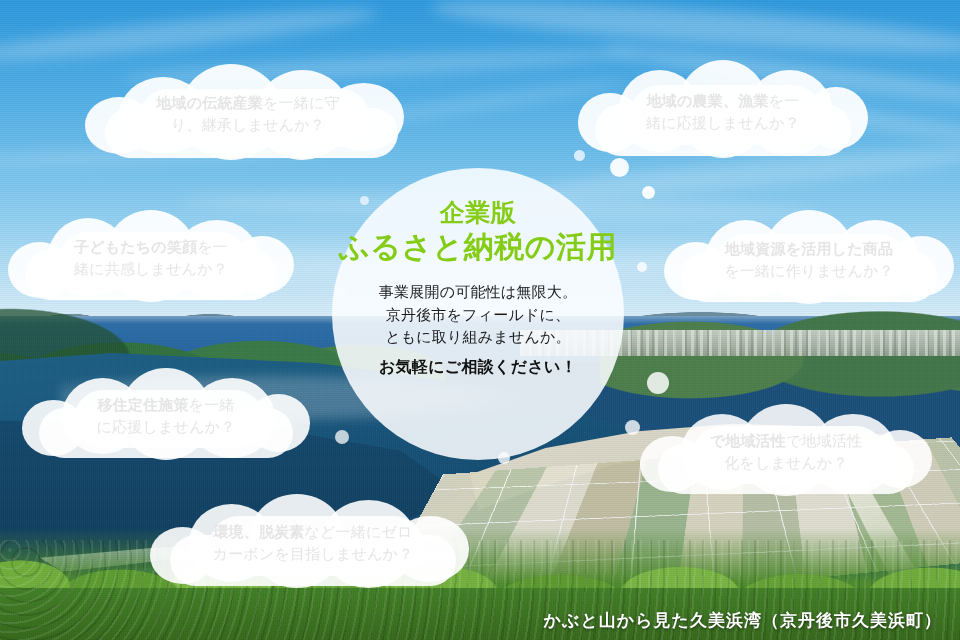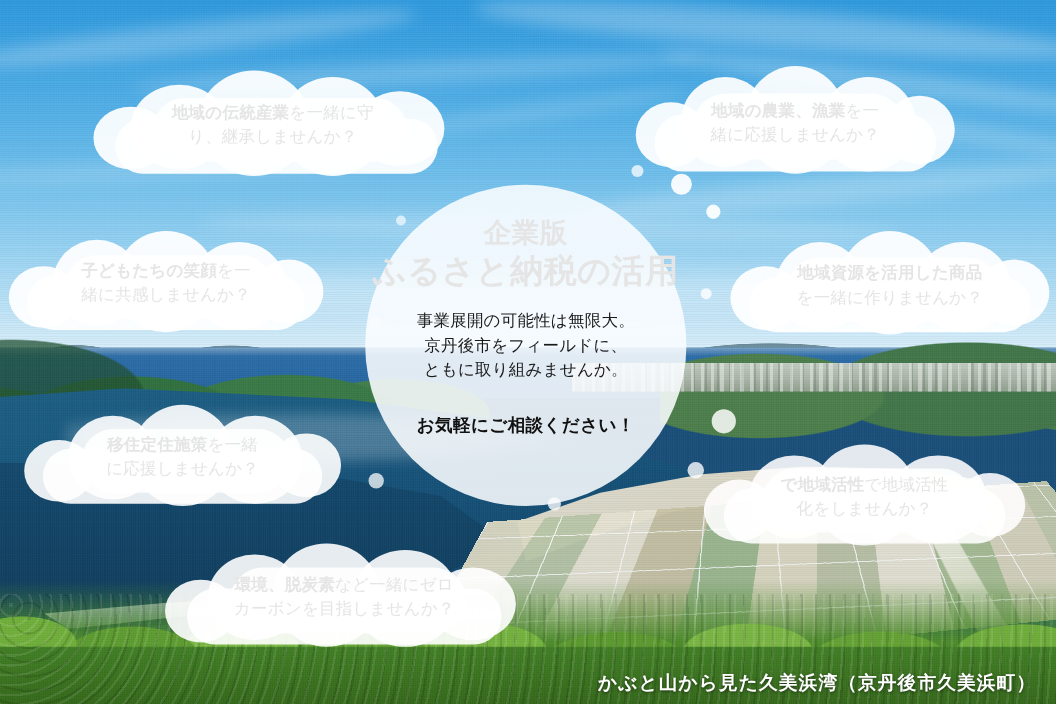--- a/index.html
+++ b/index.html
@@ -202,31 +202,31 @@
   
   .center-circle{
     position:absolute;left:332px;top:168px;width:292px;height:292px;
     border-radius:50%;
     background:rgba(250,253,255,.88);
     display:flex;flex-direction:column;align-items:center;
     box-sizing:border-box;padding-top:30px;
     z-index:6;
   }
   .circle-title{
-    font-weight:bold;color:#e5e5e5;text-align:center;line-height:1.18;
+    font-weight:bold;color:#84cc16;text-align:center;line-height:1.18;
     letter-spacing:.5px;
   }
   .circle-title .l1{font-size:25px;display:block;}
   .circle-title .l2{font-size:30px;display:block;margin-top:1px;}
   .circle-body{
     margin-top:17px;font-size:15px;color:#1b1b1b;text-align:center;
     line-height:1.52;letter-spacing:.2px;
   }
   .circle-cta{
-    margin-top:28px;font-size:16px;font-weight:bold;color:#111;
+    margin-top:8px;font-size:16px;font-weight:bold;color:#111;
     text-align:center;letter-spacing:.3px;
   }
   .dot{position:absolute;border-radius:50%;background:rgba(255,255,255,.92);z-index:5;}
   .dot.d1{left:610px;top:158px;width:19px;height:19px;}
   .dot.d2{left:642px;top:186px;width:13px;height:13px;}
   .dot.d3{left:574px;top:150px;width:11px;height:11px;opacity:.8;}
   .dot.d4{left:637px;top:262px;width:10px;height:10px;opacity:.85;}
   .dot.d5{left:647px;top:372px;width:22px;height:22px;opacity:.9;}
   .dot.d6{left:625px;top:420px;width:15px;height:15px;opacity:.85;}
   .dot.d7{left:335px;top:430px;width:14px;height:14px;opacity:.8;}

